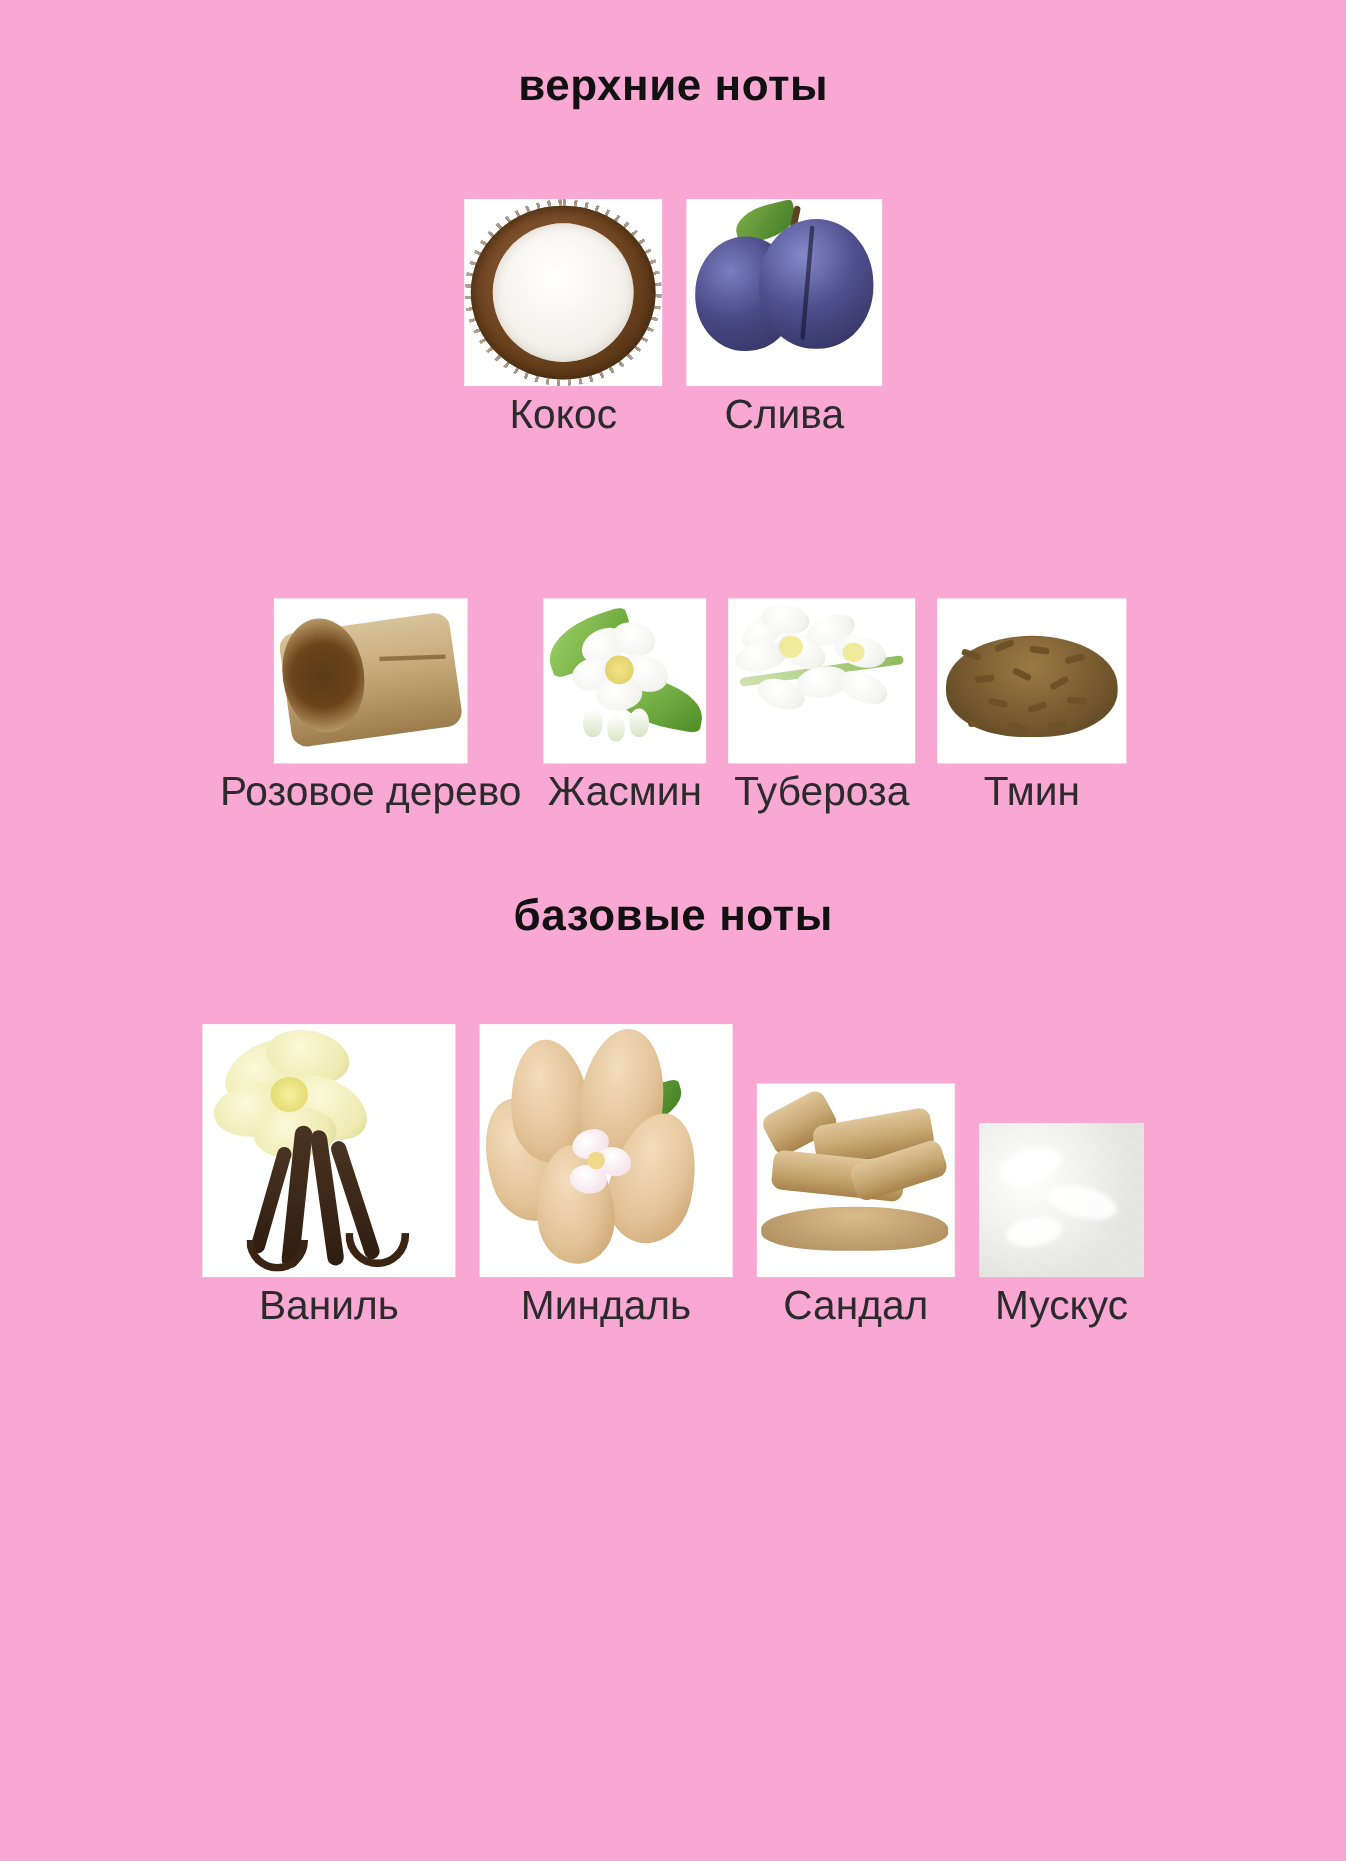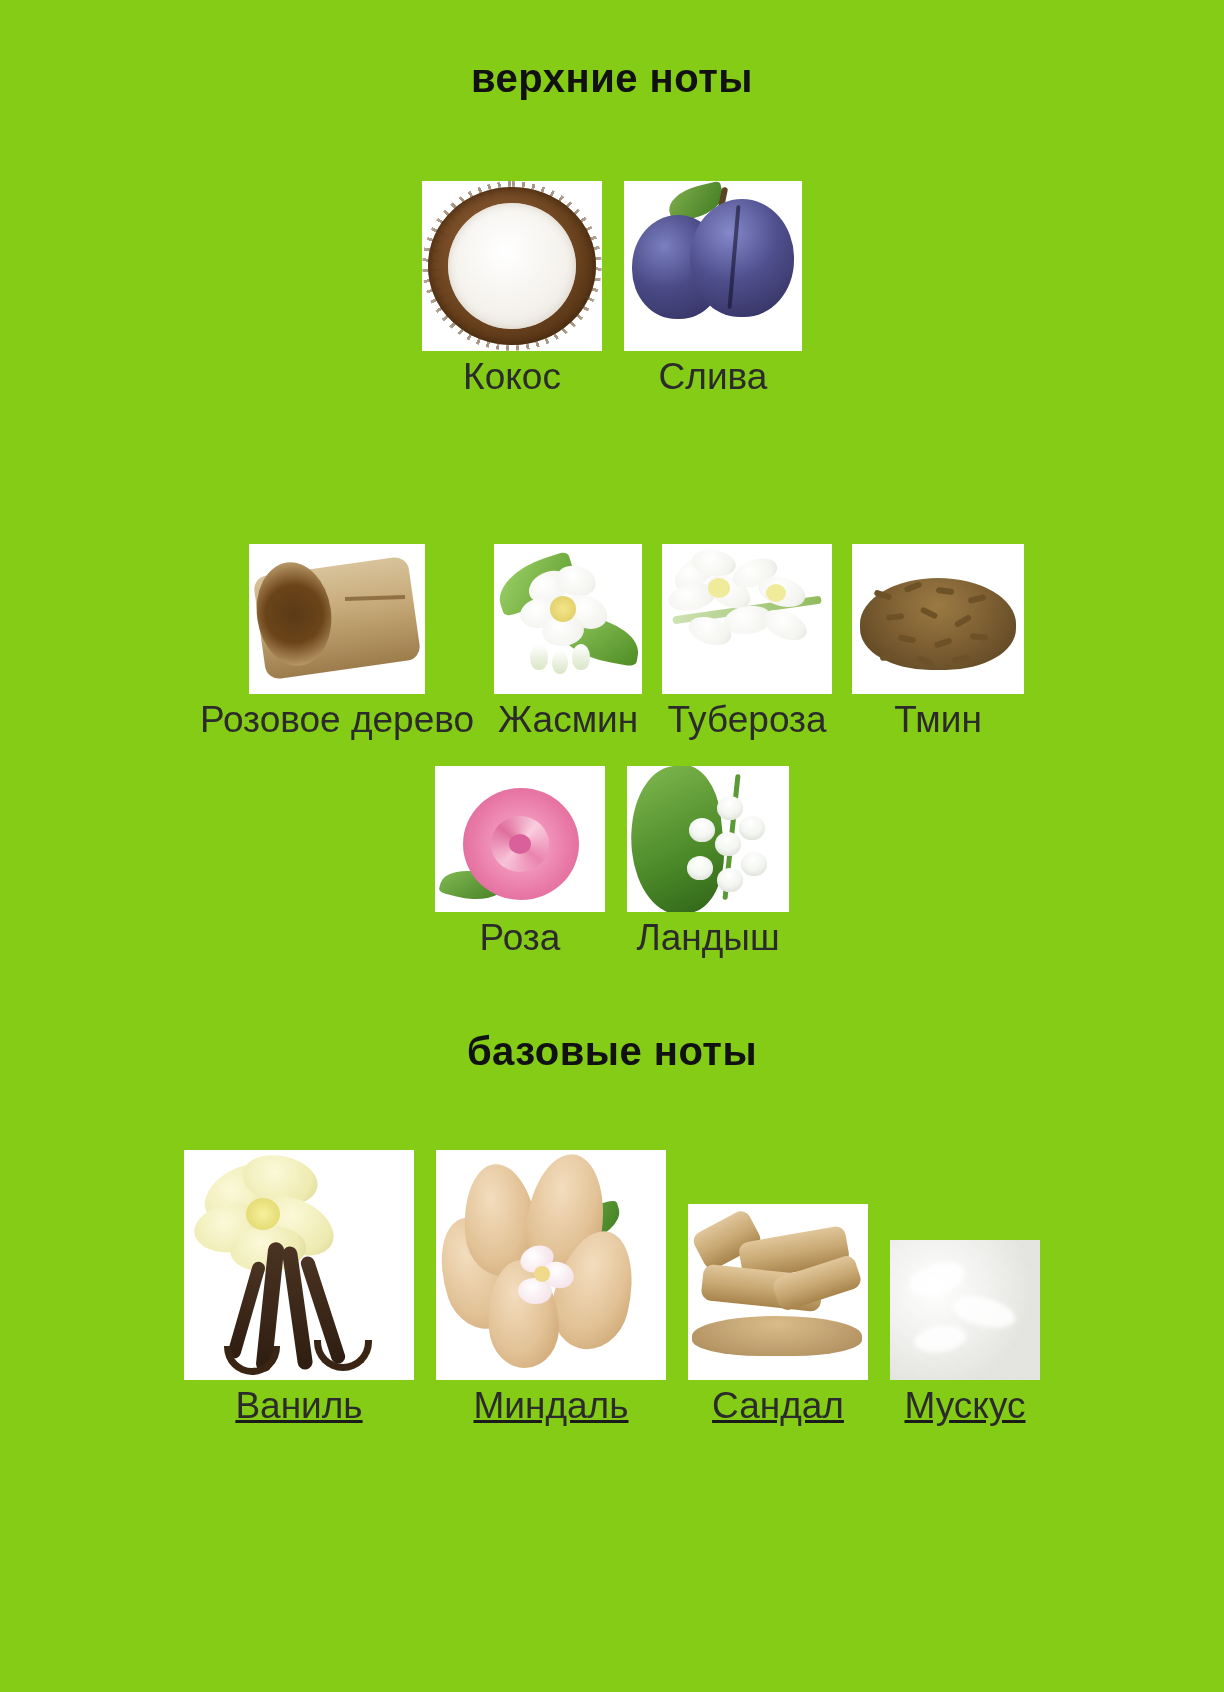--- a/index.html
+++ b/index.html
@@ -11,21 +11,21 @@
     width: 1224px;
     height: 1692px;
     font-family: "Liberation Sans", sans-serif;
     color: #1b1b1b;
     overflow: hidden;
   }
   .page {
     width: 1224px;
     height: 1692px;
     position: relative;
-    background: #84cc16;
+    background: #f9a8d4;
     box-sizing: border-box;
   }
 
   .section {
     width: 100%;
   }
   .section-title {
     text-align: center;
     font-weight: bold;
     font-size: 40px;
@@ -381,54 +381,26 @@
           <div class="seed" style="left:118px;top:90px;transform:rotate(4deg);"></div>
           <div class="seed" style="left:28px;top:110px;transform:rotate(-8deg);"></div>
           <div class="seed" style="left:64px;top:114px;transform:rotate(20deg);"></div>
           <div class="seed" style="left:100px;top:112px;transform:rotate(-12deg);"></div>
         </div>
         <div class="note-label">Тмин</div>
       </div>
 
     </div>
 
-    <div class="row" style="margin-top:26px; gap:10px;">
-
-      <div class="note">
-        <div class="note-img" style="width:170px;height:146px;">
-          <div class="art rose-leaf"></div>
-          <div class="art rose-bloom"></div>
-          <div class="art rose-swirl"></div>
-          <div class="art rose-core"></div>
-        </div>
-        <div class="note-label">Роза</div>
-      </div>
-
-      <div class="note">
-        <div class="note-img" style="width:162px;height:146px;">
-          <div class="art lv-leaf"></div>
-          <div class="art lv-stem"></div>
-          <div class="bell" style="left:90px;top:30px;"></div>
-          <div class="bell" style="left:112px;top:50px;"></div>
-          <div class="bell" style="left:88px;top:66px;"></div>
-          <div class="bell" style="left:114px;top:86px;"></div>
-          <div class="bell" style="left:90px;top:102px;"></div>
-          <div class="bell" style="left:62px;top:52px;"></div>
-          <div class="bell" style="left:60px;top:90px;"></div>
-        </div>
-        <div class="note-label">Ландыш</div>
-      </div>
-
-    </div>
   </div>
 
   <div class="section" style="padding-top:70px;">
     <div class="section-title">базовые ноты</div>
 
-    <div class="row" style="margin-top:76px; gap:10px; align-items:flex-end;text-decoration:underline;">
+    <div class="row" style="margin-top:76px; gap:10px; align-items:flex-end;">
 
       <div class="note">
         <div class="note-img" style="width:230px;height:230px;">
           <div class="van-petal" style="left:18px;top:18px;width:80px;height:50px;transform:rotate(-28deg);"></div>
           <div class="van-petal" style="left:58px;top:6px;width:76px;height:48px;transform:rotate(12deg);"></div>
           <div class="van-petal" style="left:10px;top:54px;width:78px;height:48px;transform:rotate(-8deg);"></div>
           <div class="van-petal" style="left:70px;top:50px;width:82px;height:52px;transform:rotate(26deg);"></div>
           <div class="van-petal" style="left:46px;top:76px;width:76px;height:46px;transform:rotate(-4deg);"></div>
           <div class="art" style="left:62px;top:48px;width:34px;height:32px;border-radius:50%;background:radial-gradient(circle,#f7f09c,#ddd465);"></div>
           <div class="pod" style="left:78px;top:92px;width:16px;height:130px;transform:rotate(6deg);"></div>

